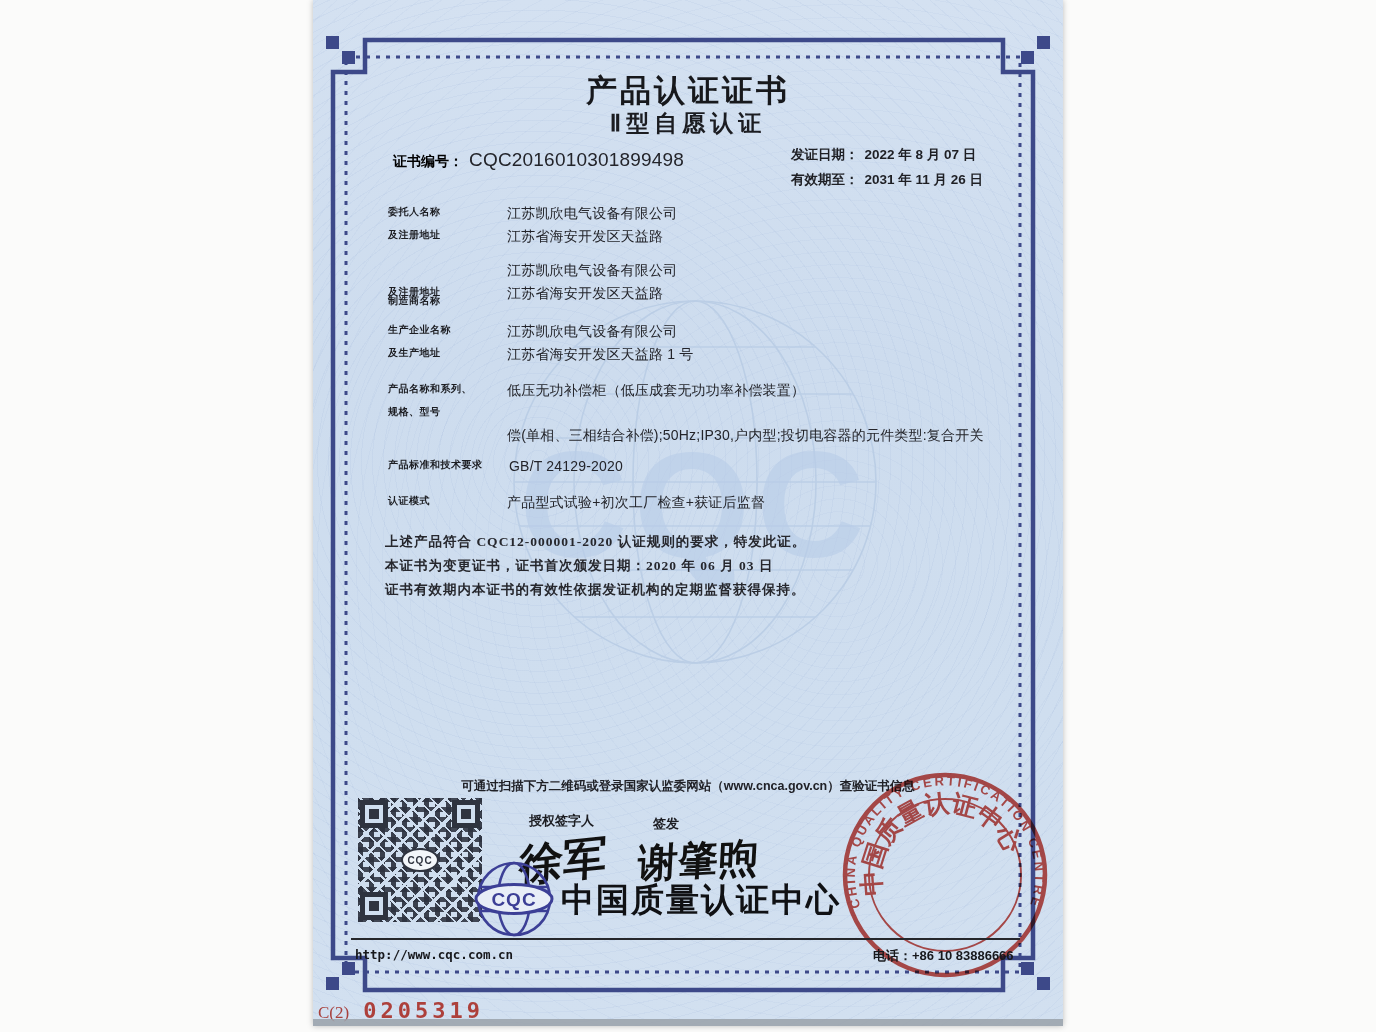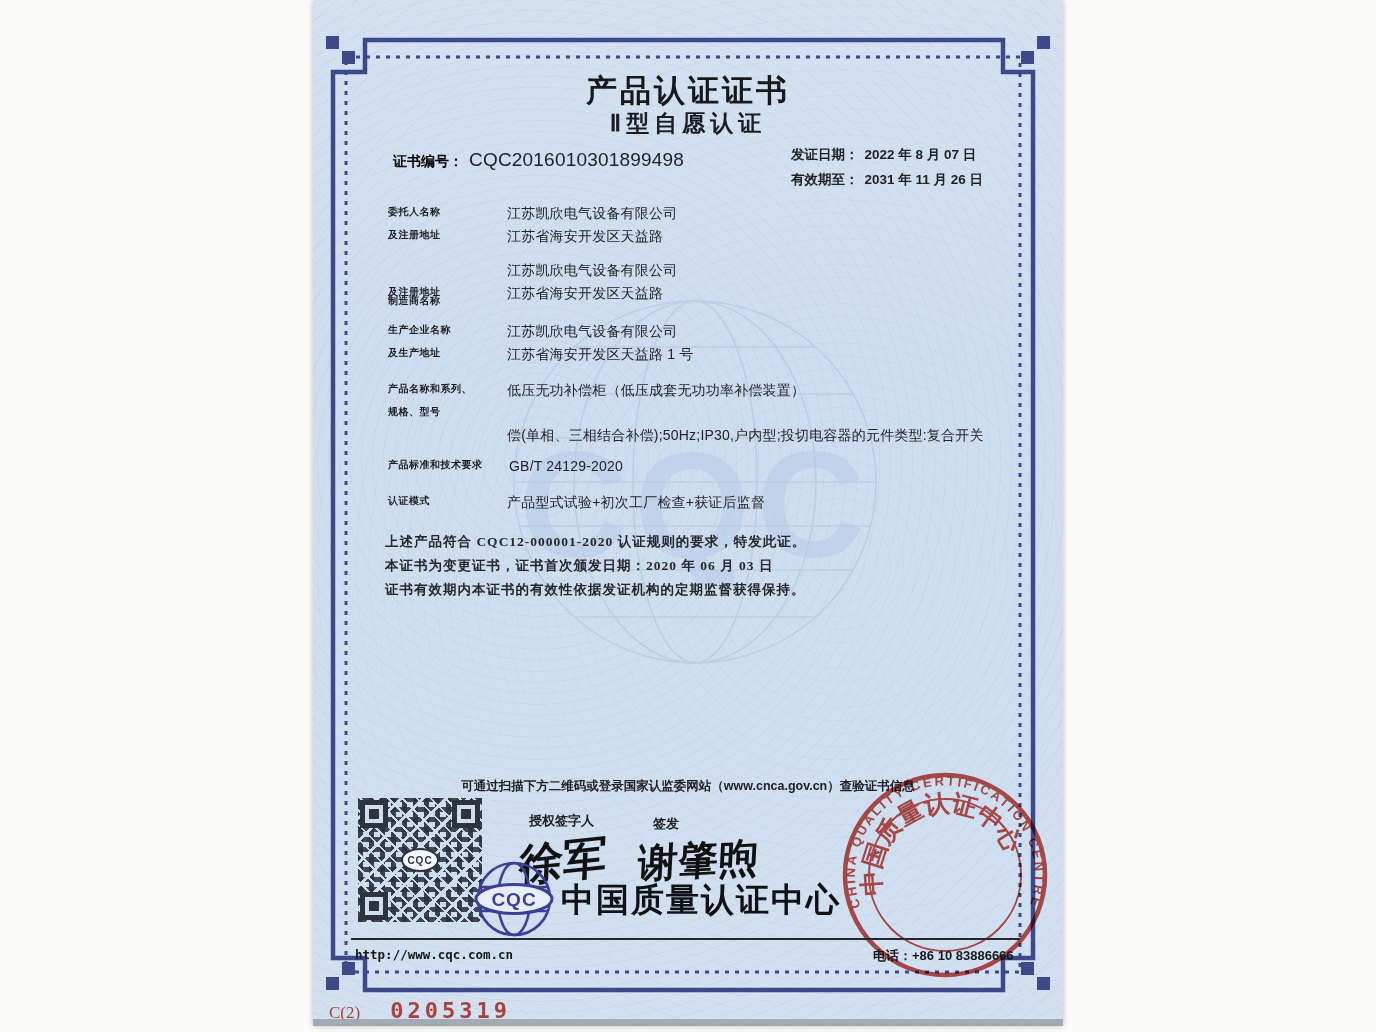--- a/index.html
+++ b/index.html
@@ -193,20 +193,20 @@
         <text font-size="25" font-weight="bold" fill="#c5423b">
           <textPath href="#innerArc" startOffset="50%" text-anchor="middle">中国质量认证中心</textPath>
         </text>
       </g>
     </svg>
 
     <div class="abs footer-rule" style="left:38px; top:938px; width:669px;"></div>
     <div class="abs footer-url" style="left:42px; top:947px;">http://www.cqc.com.cn</div>
     <div class="abs footer-phone" style="left:560px; top:947px;">电话：+86 10 83886666</div>
 
-    <div class="abs inline-row" style="left:16px; top:998px; gap:30px;">
+    <div class="abs inline-row" style="left:5px; top:998px; gap:14px;">
       <span class="serial-prefix">C(2)</span>
       <span class="serial-number">0205319</span>
     </div>
 
     <div class="scan-edge"></div>
   </div>
 </div>
 
 </body></html>

